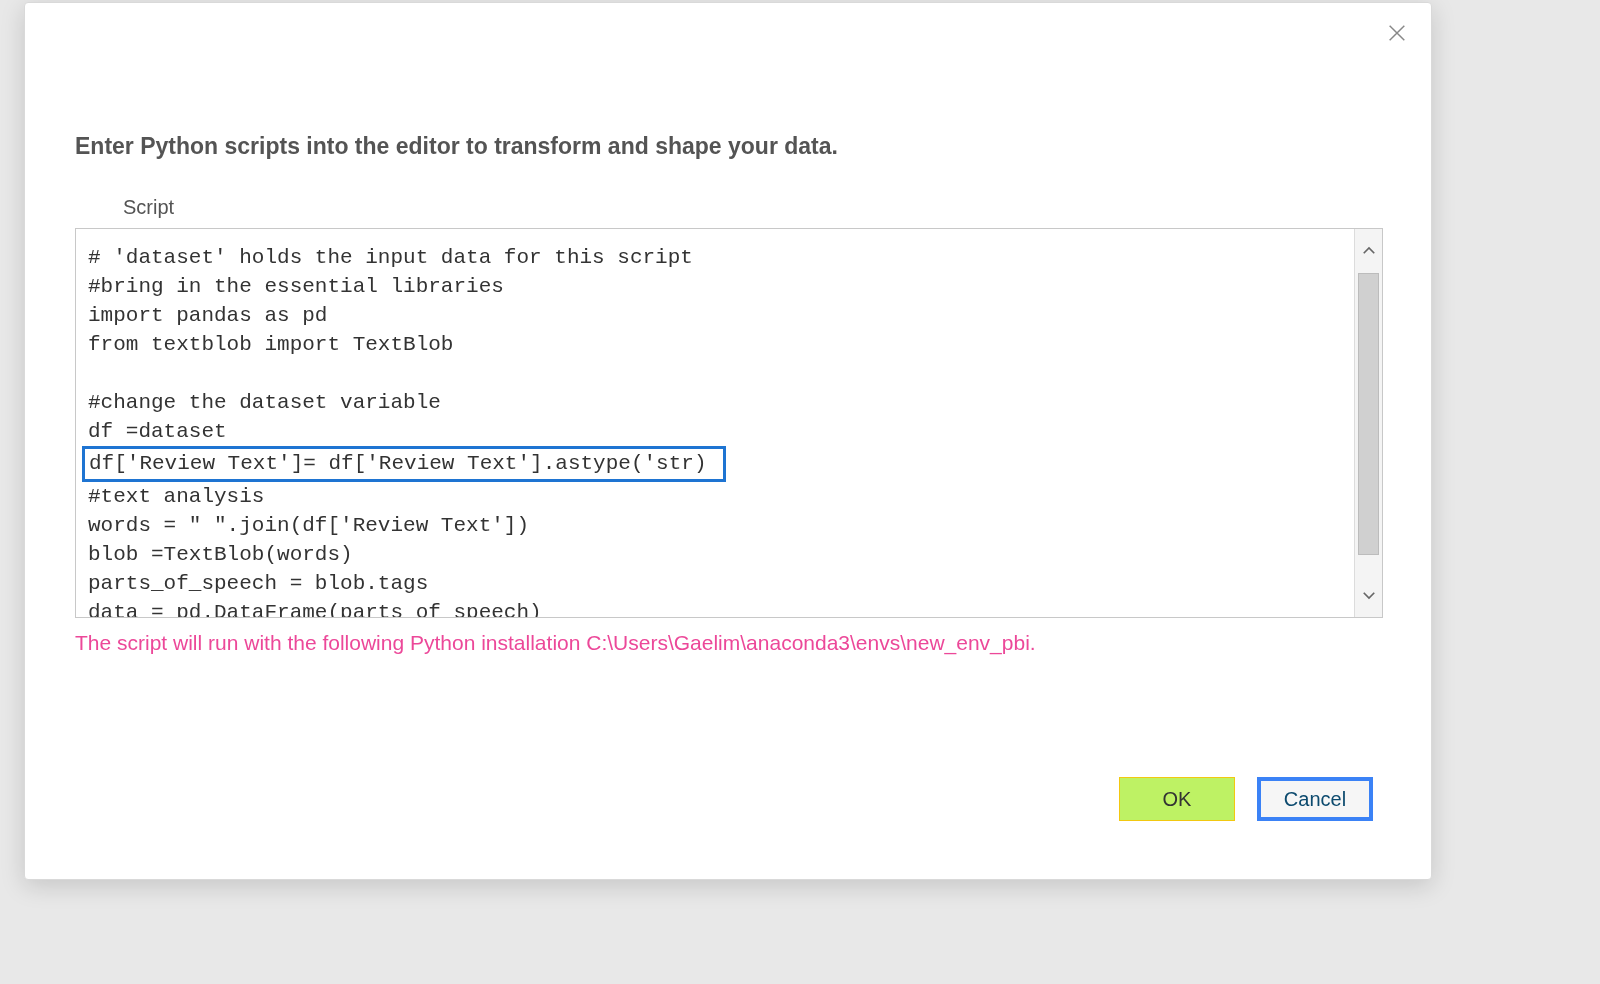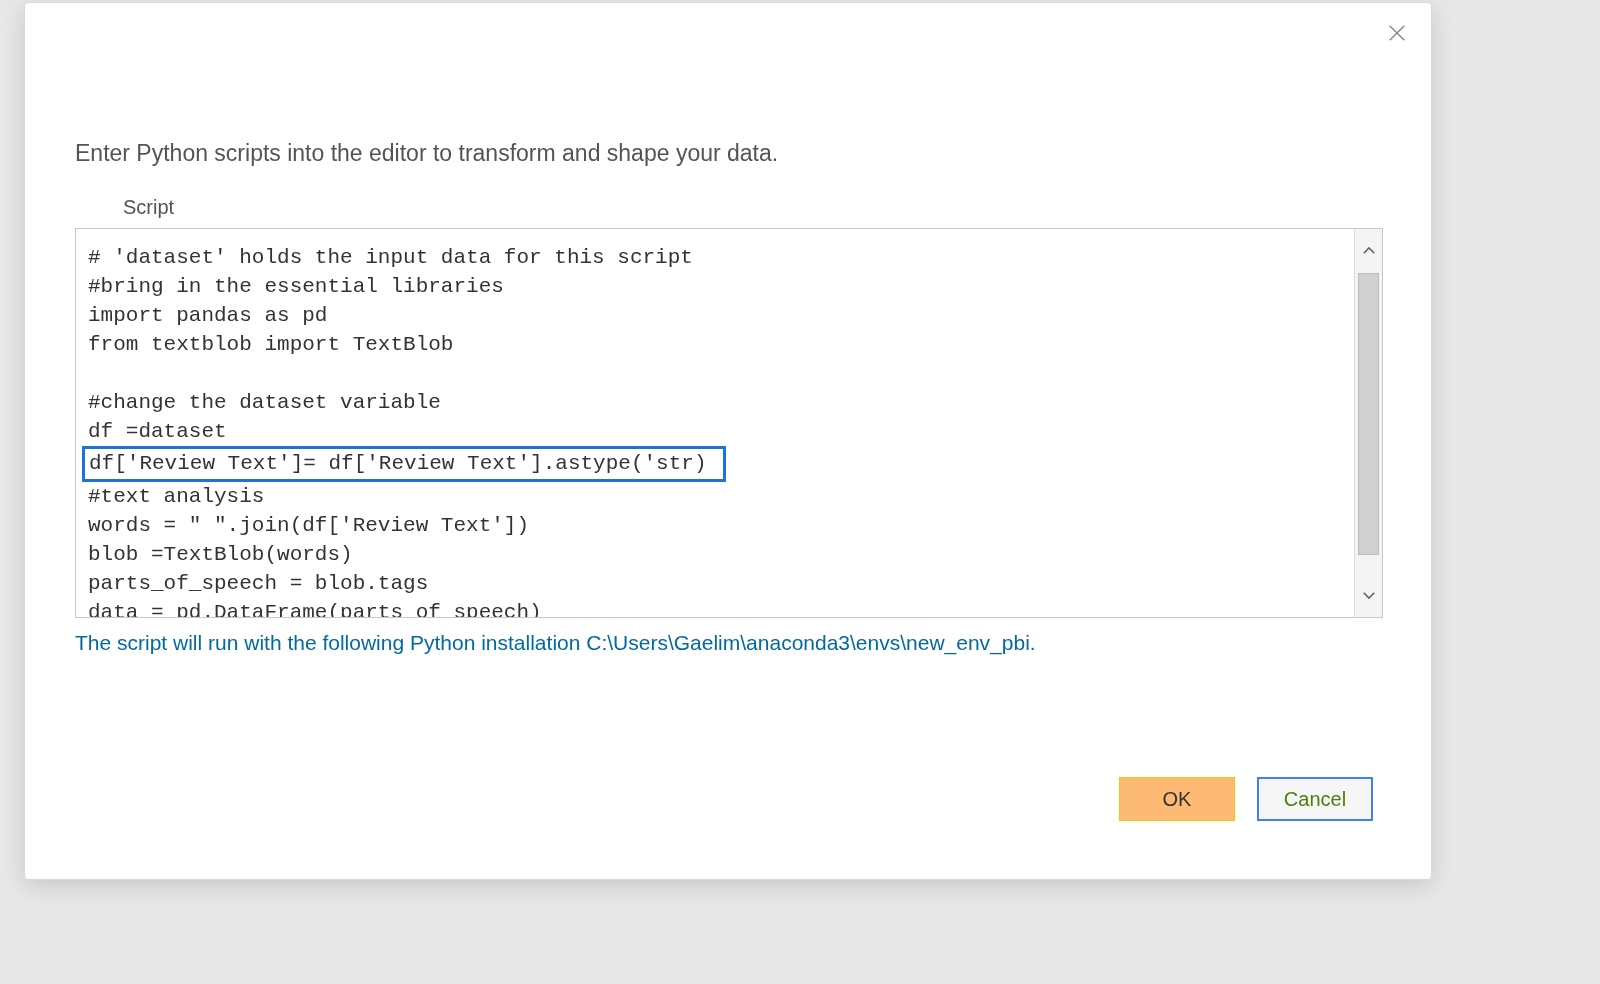--- a/index.html
+++ b/index.html
@@ -42,23 +42,22 @@
     top: 50px;
     font-size: 40px;
     font-weight: 600;
     color: #3a3a3a;
   }
   .subtitle {
     position: absolute;
     left: 50px;
     top: 130px;
     font-size: 23px;
-    font-weight: 400;
+    font-weight: 700;
     color: #545454;
-    margin-top: 7px;
   }
   .script-label {
     position: absolute;
     left: 50px;
     top: 193px;
     font-size: 20px;
     color: #545454;
     margin-left: 48px;
   }
   .editor-wrap {
@@ -123,46 +122,46 @@
     right: 3px;
     top: 0;
     height: 280px;
     background: #d0d0d0;
     border: 1px solid #bcbcbc;
   }
   .info-line {
     position: absolute;
     left: 50px;
     font-size: 21px;
-    color: #0369a1;
+    color: #ec4899;
   }
   .info1 { top: 628px; }
   .info2 { top: 668px; }
   .footer {
     position: absolute;
     right: 58px;
     bottom: 58px;
     display: flex;
     gap: 22px;
   }
   .btn {
     min-width: 116px;
     height: 44px;
     font-size: 20px;
     display: inline-flex;
     align-items: center;
     justify-content: center;
-    border: 2px solid #3b82f6;
+    border: 4px solid #3b82f6;
     background: #f6f6f6;
-    color: #4d7c0f;
+    color: #0c4a6e;
     cursor: pointer;
     box-sizing: border-box;
   }
   .btn.primary {
-    background: #fdba74;
+    background: #bef264;
     border: 1px solid #f2c811;
     color: #333;
     font-weight: 500;
   }
 </style>
 </head>
 <body>
 
 <div class="dialog">
 

